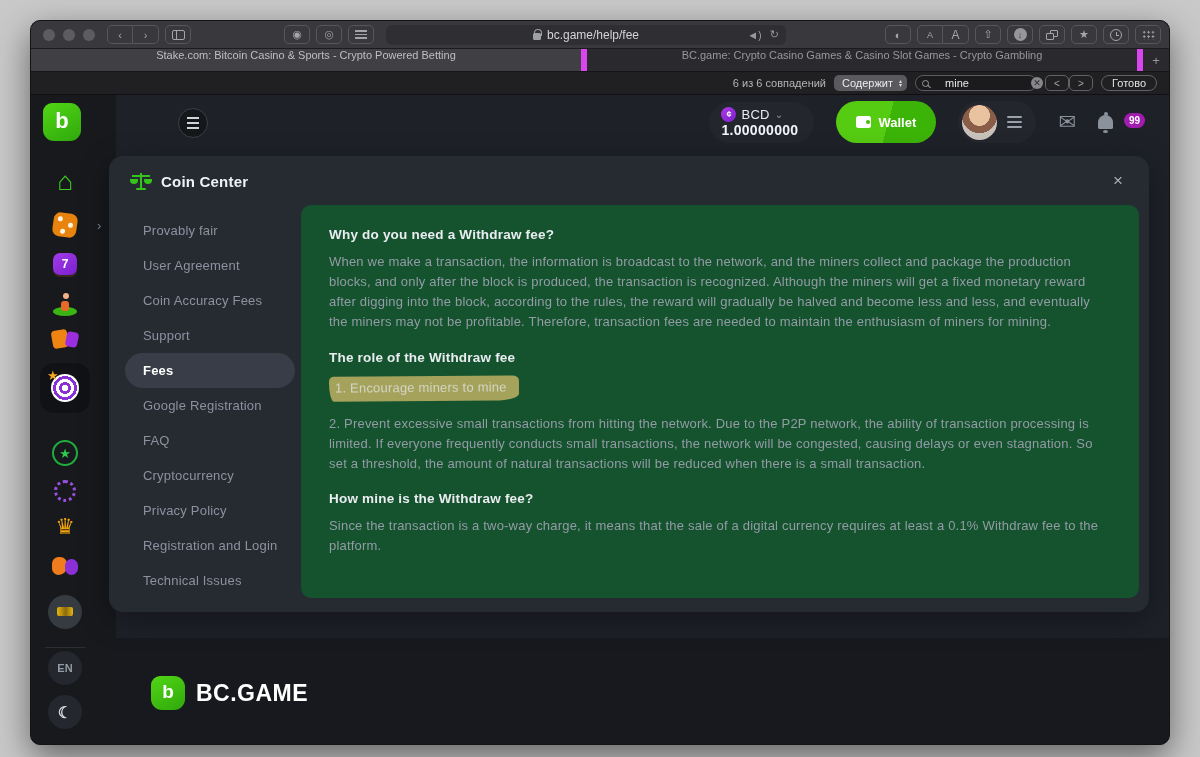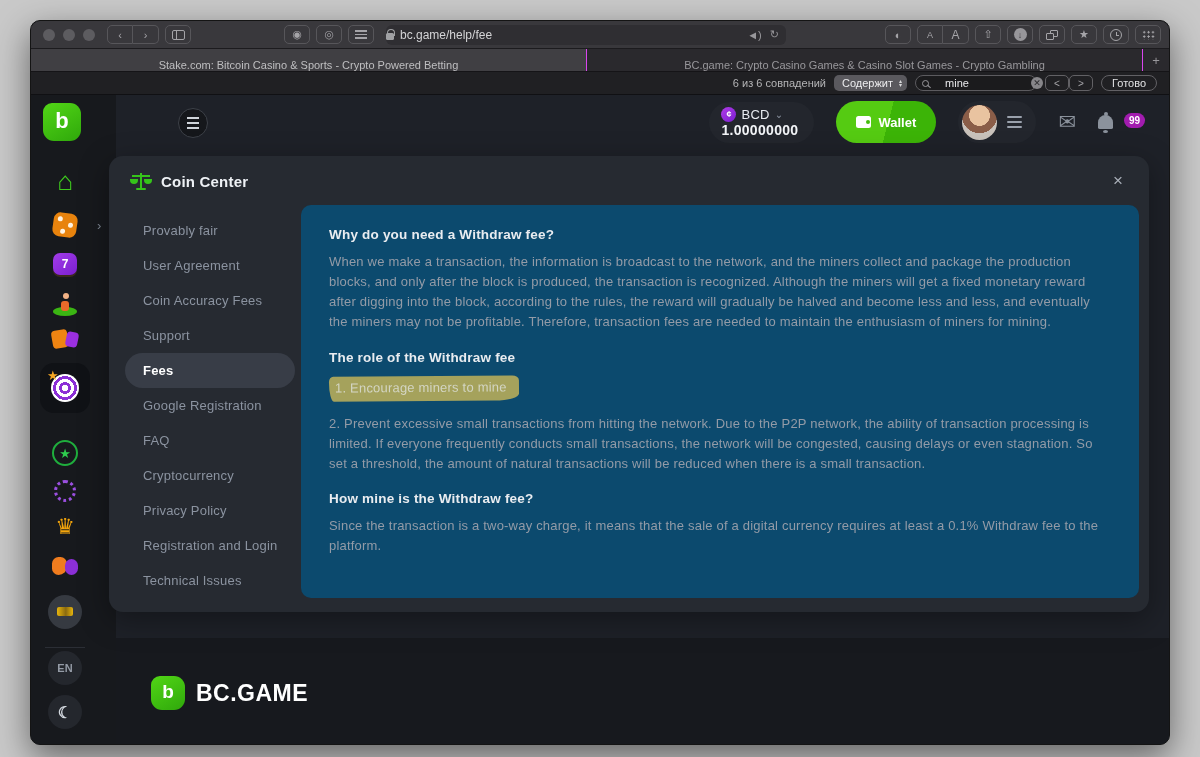--- a/index.html
+++ b/index.html
@@ -28,21 +28,21 @@
     color:#a5a4a8; font-size:11px; display:flex; align-items:center; justify-content:center;
     background:transparent; padding:0 4px;
   }
   .seg { display:flex; }
   .seg .tbtn:first-child { border-radius:5px 0 0 5px; }
   .seg .tbtn:last-child { border-radius:0 5px 5px 0; border-left:none; }
   .i-sidebar { width:13px; height:10px; border:1.4px solid #a5a4a8; border-radius:2px; position:relative; }
   .i-sidebar::after { content:""; position:absolute; left:3px; top:0; bottom:0; width:1.4px; background:#a5a4a8; }
   .urlbar {
     flex:0 0 400px; margin:0 6px; height:20px; background:#2f2e32; border-radius:6px;
-    display:flex; align-items:center; gap:6px;
+    display:flex; align-items:center; justify-content:center; gap:6px;
     color:#d4d4d6; font-size:12px; position:relative;
   }
   .i-lock { width:8px; height:7px; background:#9fa0a3; border-radius:1.5px; position:relative; margin-top:3px; }
   .i-lock::before { content:""; position:absolute; left:1px; top:-4px; width:6px; height:6px;
     border:1.4px solid #9fa0a3; border-bottom:none; border-radius:4px 4px 0 0; }
   .url-right { position:absolute; right:7px; top:0; height:100%; display:flex; align-items:center; gap:8px; color:#98979b; font-size:11px; }
   .spacer { flex:1; }
   .i-lines { display:flex; flex-direction:column; gap:2px; }
   .i-lines i { width:12px; height:1.5px; background:#a5a4a8; display:block; }
   .i-circle-dl { width:13px; height:13px; border-radius:50%; background:#97969a; color:#39383c; font-size:9px; font-weight:bold; display:flex; align-items:center; justify-content:center; }
@@ -50,22 +50,22 @@
   .i-tabs i { position:absolute; width:8px; height:7px; border:1.3px solid #a5a4a8; border-radius:1px; display:block; }
   .i-tabs i:first-child { right:0; top:0; } .i-tabs i:last-child { left:0; bottom:0; background:#39383c; }
   .i-clock { width:12px; height:12px; border:1.3px solid #a5a4a8; border-radius:50%; position:relative; }
   .i-clock::before { content:""; position:absolute; left:4.5px; top:2px; width:1.3px; height:4px; background:#a5a4a8; }
   .i-clock::after { content:""; position:absolute; left:4.5px; top:5px; width:3.5px; height:1.3px; background:#a5a4a8; }
   .i-grid { width:13px; height:10px;
     background:radial-gradient(#a5a4a8 1px, transparent 1.2px);
     background-size:4.4px 4.4px; }
   
   .tabbar { height:23px; background:#232226; display:flex; border-bottom:1px solid #151417; }
-  .tab { flex:1; display:flex; align-items:flex-end; justify-content:center;
-    font-size:11px; overflow:hidden; white-space:nowrap; border-right:1px solid #d946ef; padding:0 10px; }
+  .tab { flex:1; display:flex; align-items:flex-start; justify-content:center;
+    font-size:11px; overflow:hidden; white-space:nowrap; border-right:6px solid #d946ef; padding:0 10px; }
   .tab.active-look { background:#403f43; color:#bfbfc1; }
   .tab.dim { background:#2a292d; color:#98979b; }
   .newtab { width:26px; background:#2a292d; color:#98979b; display:flex; align-items:center; justify-content:center; font-size:13px; }
   
   .findbar { height:23px; background:#202023; display:flex; align-items:center; justify-content:flex-end;
     gap:8px; padding:0 12px; border-bottom:1px solid #101013; }
   .find-matches { color:#b4b4b6; font-size:11px; }
   .find-pop { background:#5a595e; border-radius:5px; height:16px; padding:0 5px 0 8px; display:flex; align-items:center; gap:6px;
     color:#ececee; font-size:11px; }
   .find-pop .arrows { display:flex; flex-direction:column; line-height:4px; font-size:6px; color:#d8d8da; }
@@ -163,21 +163,21 @@
   .i-scales .p1,.i-scales .p2 { position:absolute; top:7px; width:8px; height:4.5px; background:#35c41a; border-radius:0 0 8px 8px; }
   .i-scales .p1 { left:-1px; } .i-scales .p2 { right:-1px; }
   .i-scales .base { position:absolute; left:5px; bottom:0; width:10px; height:2.4px; background:#35c41a; border-radius:2px; }
   .modal-title { color:#eef1f5; font-size:15px; font-weight:bold; letter-spacing:.2px; }
   .modal-close { margin-left:auto; color:#a9afb8; font-size:17px; padding:0 2px; }
   .modal-body { flex:1; display:flex; padding:2px 10px 14px 6px; min-height:0; }
   .help-menu { width:186px; padding:8px 0 0 10px; flex:0 0 auto; }
   .menu-item { height:35px; display:flex; align-items:center; padding-left:18px; color:#8b93a0; font-size:13px;
     border-radius:18px; margin-right:6px; letter-spacing:.2px; }
   .menu-item.active { background:#383d47; color:#fff; font-weight:bold; }
-  .help-card { flex:1; background:#0c4a6e; border-radius:10px; padding:22px 28px; overflow:hidden; }
+  .help-card { flex:1; background:#14532d; border-radius:10px; padding:22px 28px; overflow:hidden; }
   .help-card h4 { color:#e9ecf0; font-size:13.5px; margin:0 0 10px; letter-spacing:.2px; }
   .help-card p { color:#939ba7; font-size:13px; line-height:1.55; letter-spacing:.2px; margin:0 0 17px; }
   .hl { display:inline-block; background:#a5a25c; color:#d3d5c3; padding:2px 12px 3px 6px;
     border-radius:9px 14px 50px 10px / 12px 10px 14px 40px; transform:rotate(-.4deg); margin:1px 0 7px; }
   .num-item { color:#939ba7; font-size:13px; line-height:1.55; letter-spacing:.2px; }
   .sec2-p2 { margin-top:6px !important; }
   
   .site-footer { position:absolute; left:120px; bottom:36px; display:flex; align-items:center; gap:11px; z-index:3; }
   .site-footer .logo-badge { width:34px; height:34px; font-size:19px; }
   .footer-word { color:#fff; font-size:23px; font-weight:bold; letter-spacing:.5px; }

